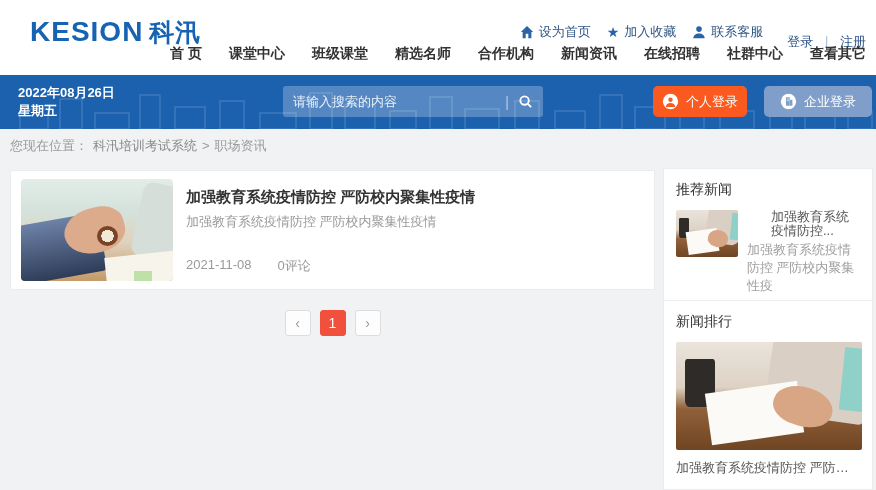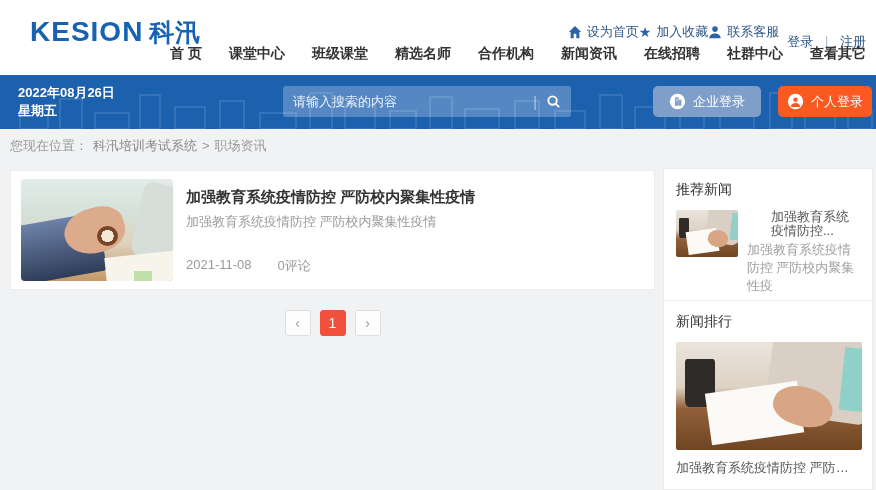--- a/index.html
+++ b/index.html
@@ -4,35 +4,35 @@
 <style>
   * { margin:0; padding:0; box-sizing:border-box; }
   body { font-family:"Liberation Sans","DejaVu Sans",sans-serif; background:#fff; }
   .page { position:relative; width:876px; height:490px; background:#f1f2f3; overflow:hidden; }
 
   
   .header { position:relative; width:876px; height:75px; background:#fff;text-align:center; }
   .logo { position:absolute; left:30px; top:16px; font-weight:bold; color:#1563b2; letter-spacing:1px; cursor:pointer; }
   .logo .en { font-size:28px; }
   .logo .cn { font-size:25px; margin-left:6px; }
-  .utility { position:absolute; right:10px; top:13px; display:flex; align-items:center; font-size:13px; color:#2f5585; }
+  .utility { position:absolute; right:10px; top:13px; display:flex; align-items:center; gap:16px; font-size:13px; color:#2f5585; }
   .utility .ulink { display:flex; align-items:center; gap:5px; cursor:pointer; }
   .utility svg { width:14px; height:14px; fill:#2b62a8; }
   .utility .star { color:#2b62a8; font-size:14px; line-height:14px; }
   .auth { display:flex; align-items:center; gap:7px; margin-left:8px; }
   .auth .sep { color:#8aa4c4; }
   .auth span { cursor:pointer;margin-top:20px; }
   .nav { position:absolute; right:10px; top:45px; display:flex; gap:27px; font-size:14px; font-weight:bold; color:#333; }
   .nav .item { cursor:pointer; white-space:nowrap; }
 
   
   .banner { position:relative; width:876px; height:54px; background:#1c61ae; overflow:hidden; }
   .skyline { position:absolute; left:0; bottom:0; opacity:.18; }
   .banner .date { position:absolute; left:18px; top:9px; color:#fff; font-size:13px; font-weight:600; line-height:18px; }
-  .searchbox { position:absolute; left:283px; top:11px; width:288px; height:31px; background:rgba(255,255,255,.25); border-radius:3px; display:flex; align-items:center; padding:0 10px; }
+  .searchbox { position:absolute; left:283px; top:11px; width:260px; height:31px; background:rgba(255,255,255,.25); border-radius:3px; display:flex; align-items:center; padding:0 10px; }
   .searchbox input { flex:1; background:transparent; border:none; outline:none; color:#fff; font-size:13px; font-family:inherit; }
   .searchbox input::placeholder { color:#e9f1fb; }
   .searchbox .sdiv { color:rgba(255,255,255,.55); margin:0 9px 0 4px; font-size:14px; }
   .searchbox svg { width:15px; height:15px; stroke:#fff; fill:none; stroke-width:2; cursor:pointer; }
   .banner-btns { position:absolute; right:4px; top:11px; display:flex; gap:17px; }
   .bbtn { height:31px; border:none; border-radius:5px; color:#fff; font-size:13px; font-family:inherit; display:flex; align-items:center; justify-content:center; gap:7px; cursor:pointer; }
   .bbtn.personal { width:94px; background:#fa5a1f; }
   .bbtn.enterprise { width:108px; background:#7f9fca; }
   .bbtn svg { width:17px; height:17px; }
 
@@ -159,39 +159,39 @@
     </div>
     <div class="searchbox">
       <input type="text" placeholder="请输入搜索的内容" style="">
       <span class="sdiv">|</span>
       <svg viewBox="0 0 16 16">
           <circle cx="7" cy="7" r="4.5"></circle>
           <line x1="10.5" y1="10.5" x2="14" y2="14"></line>
         </svg>
     </div>
     <div class="banner-btns">
+      <button class="bbtn personal">
+        <svg viewBox="0 0 20 20">
+            <circle cx="10" cy="10" r="9" fill="#fff"></circle>
+            <circle cx="10" cy="8" r="2.6" fill="#fa5a1f"></circle>
+            <path d="M4.5 16.5c0-3 2.5-4.6 5.5-4.6s5.5 1.6 5.5 4.6" fill="#fa5a1f"></path>
+          </svg>
+        <span>个人登录</span>
+      </button>
       <button class="bbtn enterprise">
         <svg viewBox="0 0 20 20">
             <circle cx="10" cy="10" r="9" fill="#fff"></circle>
             <rect x="7" y="5" width="4.5" height="10" fill="#7f9fca"></rect>
             <rect x="11.8" y="8" width="2.8" height="7" fill="#7f9fca"></rect>
             <rect x="8" y="6.5" width="1" height="1" fill="#fff"></rect>
             <rect x="9.8" y="6.5" width="1" height="1" fill="#fff"></rect>
             <rect x="8" y="8.5" width="1" height="1" fill="#fff"></rect>
             <rect x="9.8" y="8.5" width="1" height="1" fill="#fff"></rect>
           </svg>
         <span>企业登录</span>
-      </button>
-      <button class="bbtn personal">
-        <svg viewBox="0 0 20 20">
-            <circle cx="10" cy="10" r="9" fill="#fff"></circle>
-            <circle cx="10" cy="8" r="2.6" fill="#fa5a1f"></circle>
-            <path d="M4.5 16.5c0-3 2.5-4.6 5.5-4.6s5.5 1.6 5.5 4.6" fill="#fa5a1f"></path>
-          </svg>
-        <span>个人登录</span>
       </button>
     </div>
   </div>
 
   <div class="breadcrumb">
     <span>您现在位置：</span>
     <span class="site">科汛培训考试系统</span>
     <span>&gt;</span>
     <span class="cur">职场资讯</span>
   </div>

